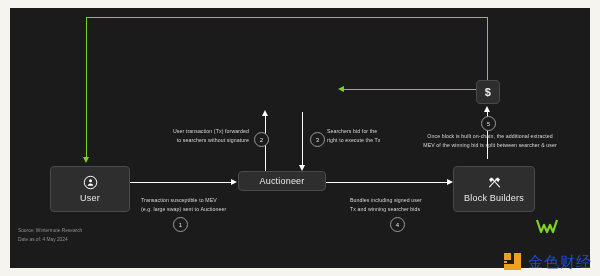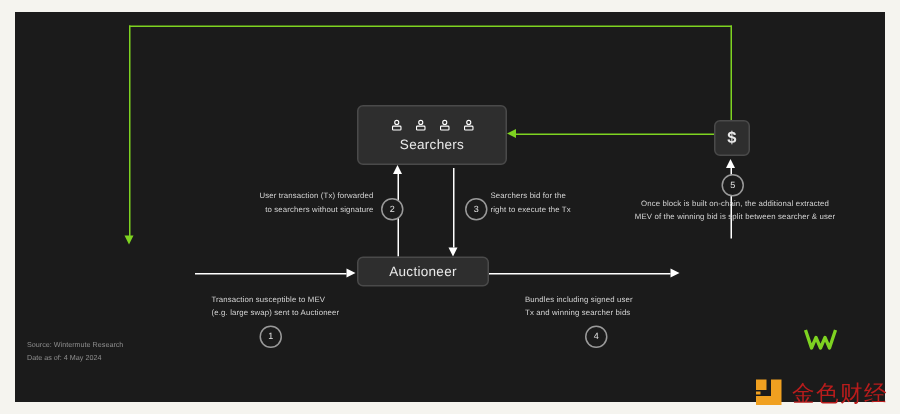--- a/index.html
+++ b/index.html
@@ -124,21 +124,21 @@
     bottom: 4px;
     display: flex;
     align-items: center;
     gap: 5px;
   }
   #watermark .wm-mark {
     width: 20px; height: 20px;
     position: relative;
   }
   #watermark .wm-text {
-    color: #b91c1c;
+    color: #1d4ed8;
     font-size: 15px;
     letter-spacing: 1px;
     font-family: "DejaVu Sans", sans-serif;
   }
 </style>
 </head>
 <body>
 
 <div id="stage">
   <div id="canvas">
@@ -159,47 +159,47 @@
 
     <div class="line v" style="left:255px; top:108px; height:55px;"></div>
     <div class="arrow up" style="left:251.5px; top:102px;"></div>
 
     <div class="line v" style="left:292px; top:104px; height:53px;"></div>
     <div class="arrow down" style="left:288.5px; top:157px;"></div>
 
     <div class="line v" style="left:477px; top:104px; height:47px;"></div>
     <div class="arrow up" style="left:473.5px; top:98px;"></div>
 
+    <div class="node" id="node-user">
+      <span class="icon-row">
+        <svg class="icon-svg" width="15" height="15" viewBox="0 0 24 24">
+          <circle cx="12" cy="12" r="10" fill="none" stroke="#ffffff" stroke-width="1.6"></circle>
+          <circle cx="12" cy="9.2" r="2.4" fill="#ffffff"></circle>
+          <path d="M7.4 17.2 a4.8 4.8 0 0 1 9.2 0 z" fill="#ffffff"></path>
+        </svg>
+      </span>
+      <span class="node-label">User</span>
+    </div>
 
     <div class="node" id="node-auctioneer">
       <span class="node-label">Auctioneer</span>
     </div>
 
-    <div class="node" id="node-searchers">
+
+    <div class="node" id="node-builders">
       <span class="icon-row">
-        <svg class="icon-svg" width="9" height="9" viewBox="0 0 24 24">
-          <circle cx="12" cy="7" r="3.6" fill="none" stroke="#ffffff" stroke-width="2"></circle>
-          <rect x="4.5" y="13.5" width="15" height="7" rx="1.6" fill="none" stroke="#ffffff" stroke-width="2"></rect>
-        </svg>
-        <svg class="icon-svg" width="9" height="9" viewBox="0 0 24 24">
-          <circle cx="12" cy="7" r="3.6" fill="none" stroke="#ffffff" stroke-width="2"></circle>
-          <rect x="4.5" y="13.5" width="15" height="7" rx="1.6" fill="none" stroke="#ffffff" stroke-width="2"></rect>
-        </svg>
-        <svg class="icon-svg" width="9" height="9" viewBox="0 0 24 24">
-          <circle cx="12" cy="7" r="3.6" fill="none" stroke="#ffffff" stroke-width="2"></circle>
-          <rect x="4.5" y="13.5" width="15" height="7" rx="1.6" fill="none" stroke="#ffffff" stroke-width="2"></rect>
-        </svg>
-        <svg class="icon-svg" width="9" height="9" viewBox="0 0 24 24">
-          <circle cx="12" cy="7" r="3.6" fill="none" stroke="#ffffff" stroke-width="2"></circle>
-          <rect x="4.5" y="13.5" width="15" height="7" rx="1.6" fill="none" stroke="#ffffff" stroke-width="2"></rect>
+        <svg class="icon-svg" width="15" height="15" viewBox="0 0 24 24">
+          <path d="M4 19 L14 8" stroke="#ffffff" stroke-width="1.7" fill="none" stroke-linecap="round"></path>
+          <path d="M20 19 L10 8" stroke="#ffffff" stroke-width="1.7" fill="none" stroke-linecap="round"></path>
+          <path d="M13 6.5 L17.5 4 L20.5 7 L18 11.5 Z" fill="#ffffff"></path>
+          <path d="M11 6.5 L6.5 4 L3.5 7 L6 11.5 Z" fill="#ffffff"></path>
         </svg>
       </span>
-      <span class="node-label">Searchers</span>
-    </div>
-
+      <span class="node-label">Block Builders</span>
+    </div>
 
     <div class="node" id="node-money">
       <span class="node-label" style="font-size:11px;font-weight:bold;">$</span>
     </div>
 
     <div class="annot" style="left:131px; top:188px; width:92px;">Transaction susceptible to MEV
 (e.g. large swap) sent to Auctioneer</div>
     <div class="badge" style="left:163px; top:209px;">1</div>
 
     <div class="annot" style="left:147px; top:119px; width:92px; text-align:right;">User transaction (Tx) forwarded

